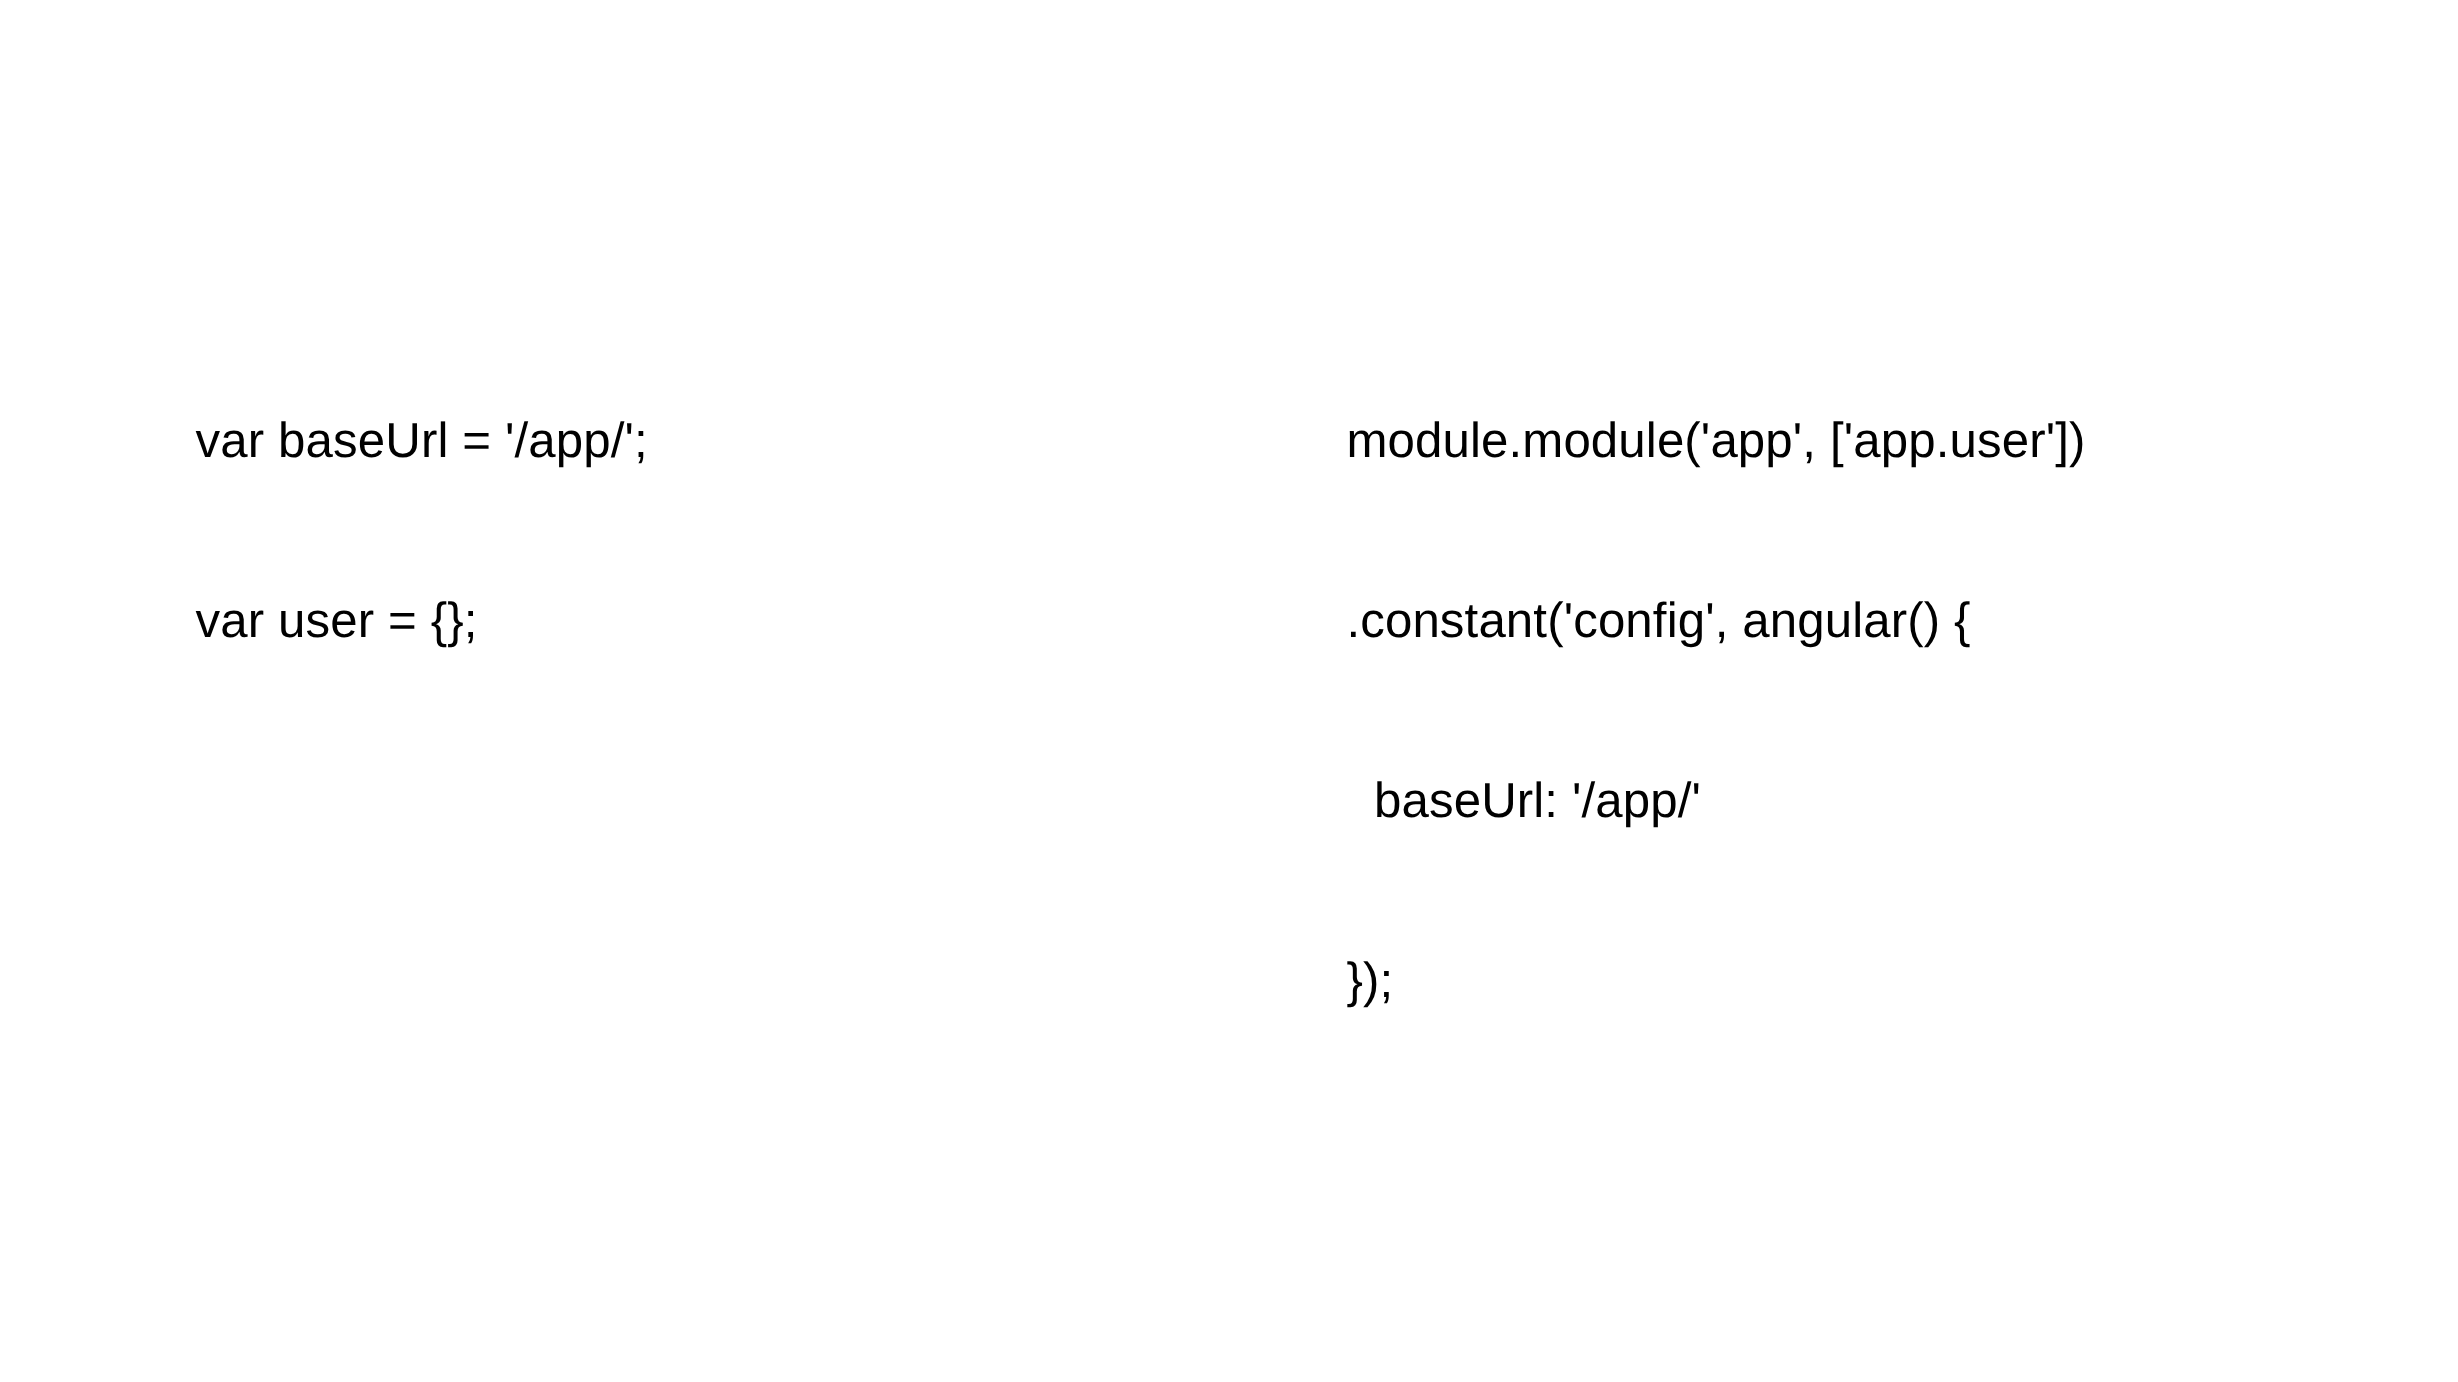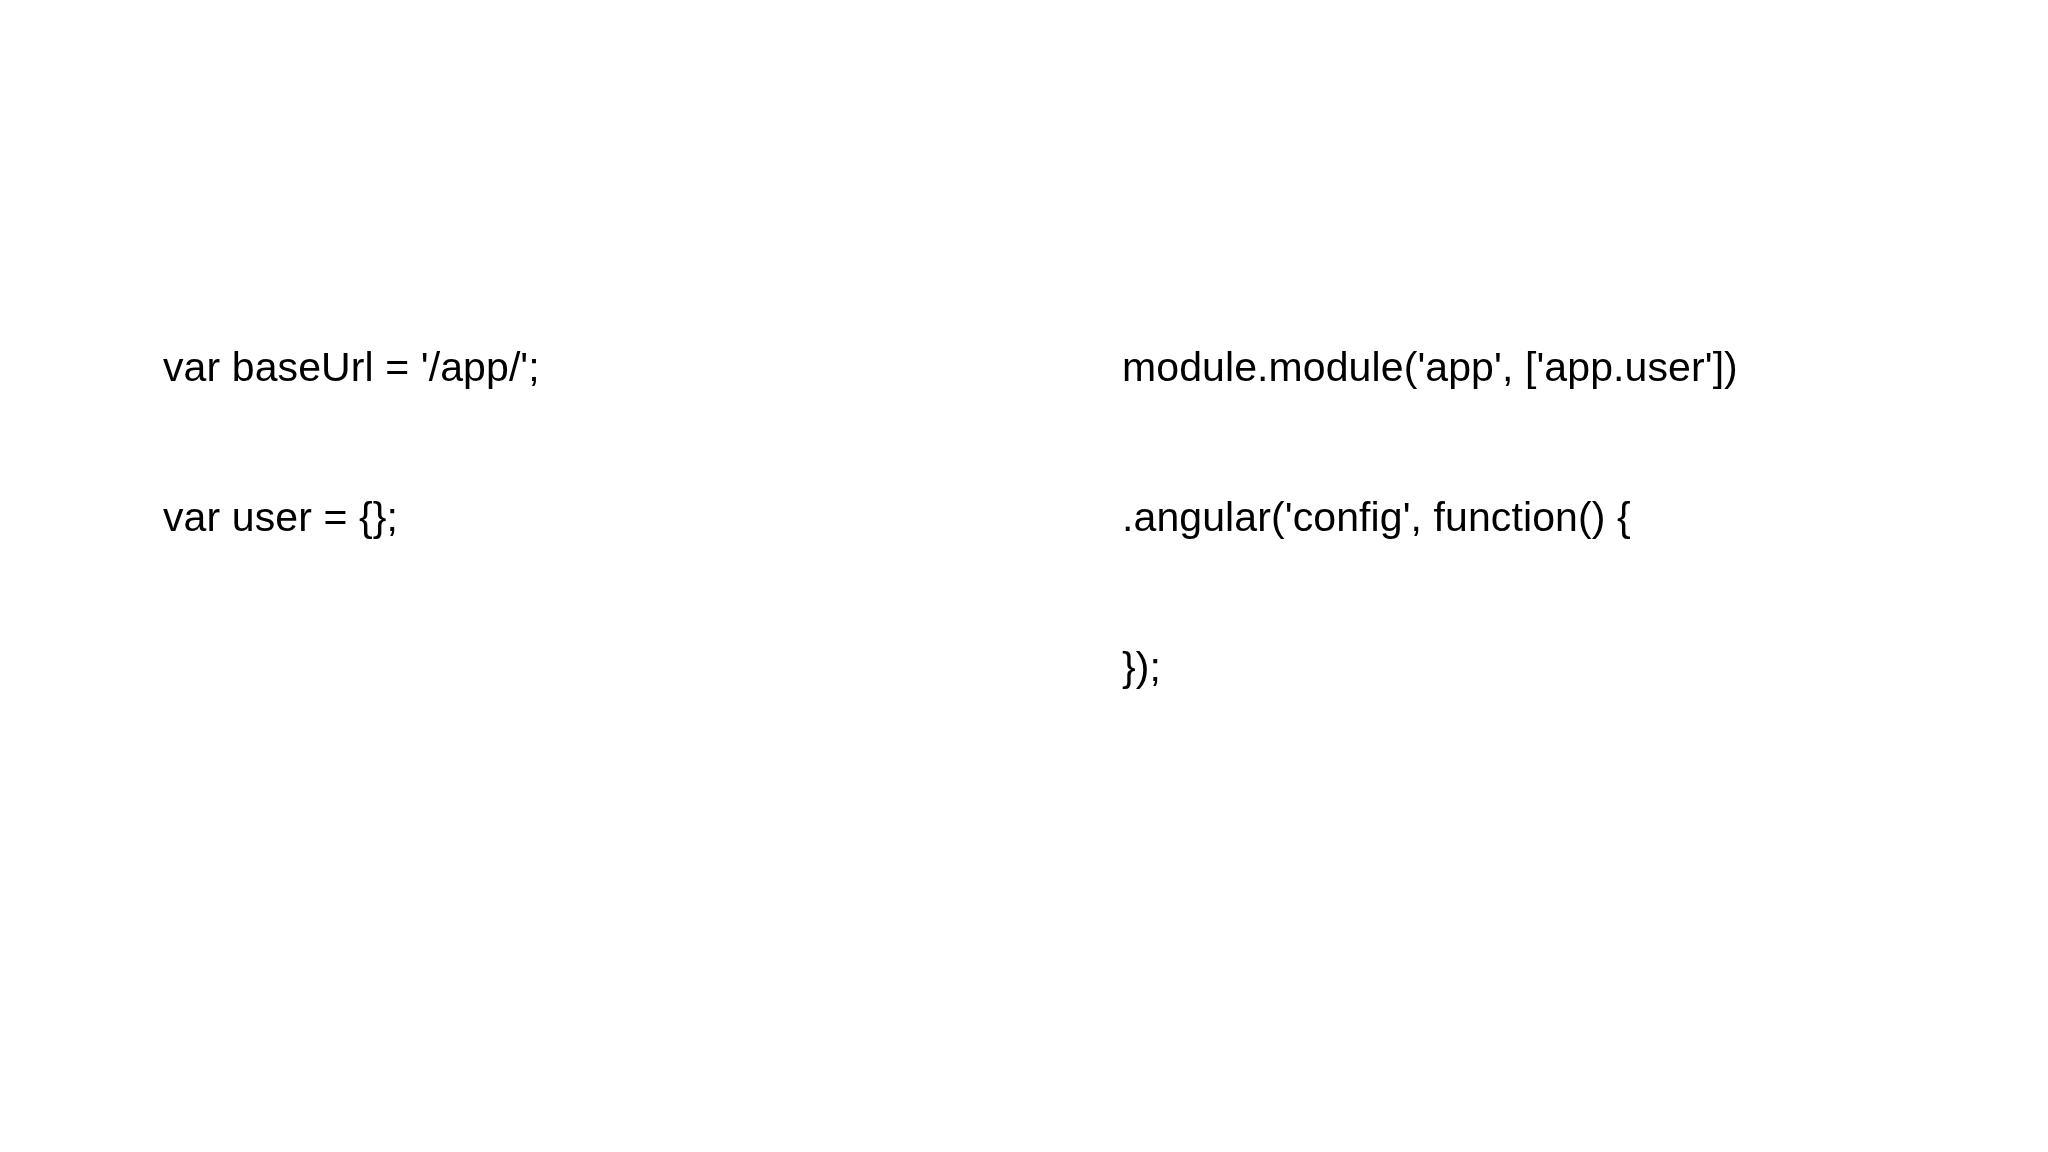--- a/index.html
+++ b/index.html
@@ -65,21 +65,22 @@
     
 
     
 
   </div>
 
   <div class="column column-right">
 
     <div class="code-block">
       <span class="code-line">module.module('app', ['app.user'])</span>
-      <span class="code-line">.angular('config', function() {</span>
+      <span class="code-line">.constant('config', angular() {</span>
+      <span class="code-line">  baseUrl: '/app/'</span>
       <span class="code-line">});</span>
     </div>
 
     <span class="blank-line"></span>
     
 
     
 
     
 

